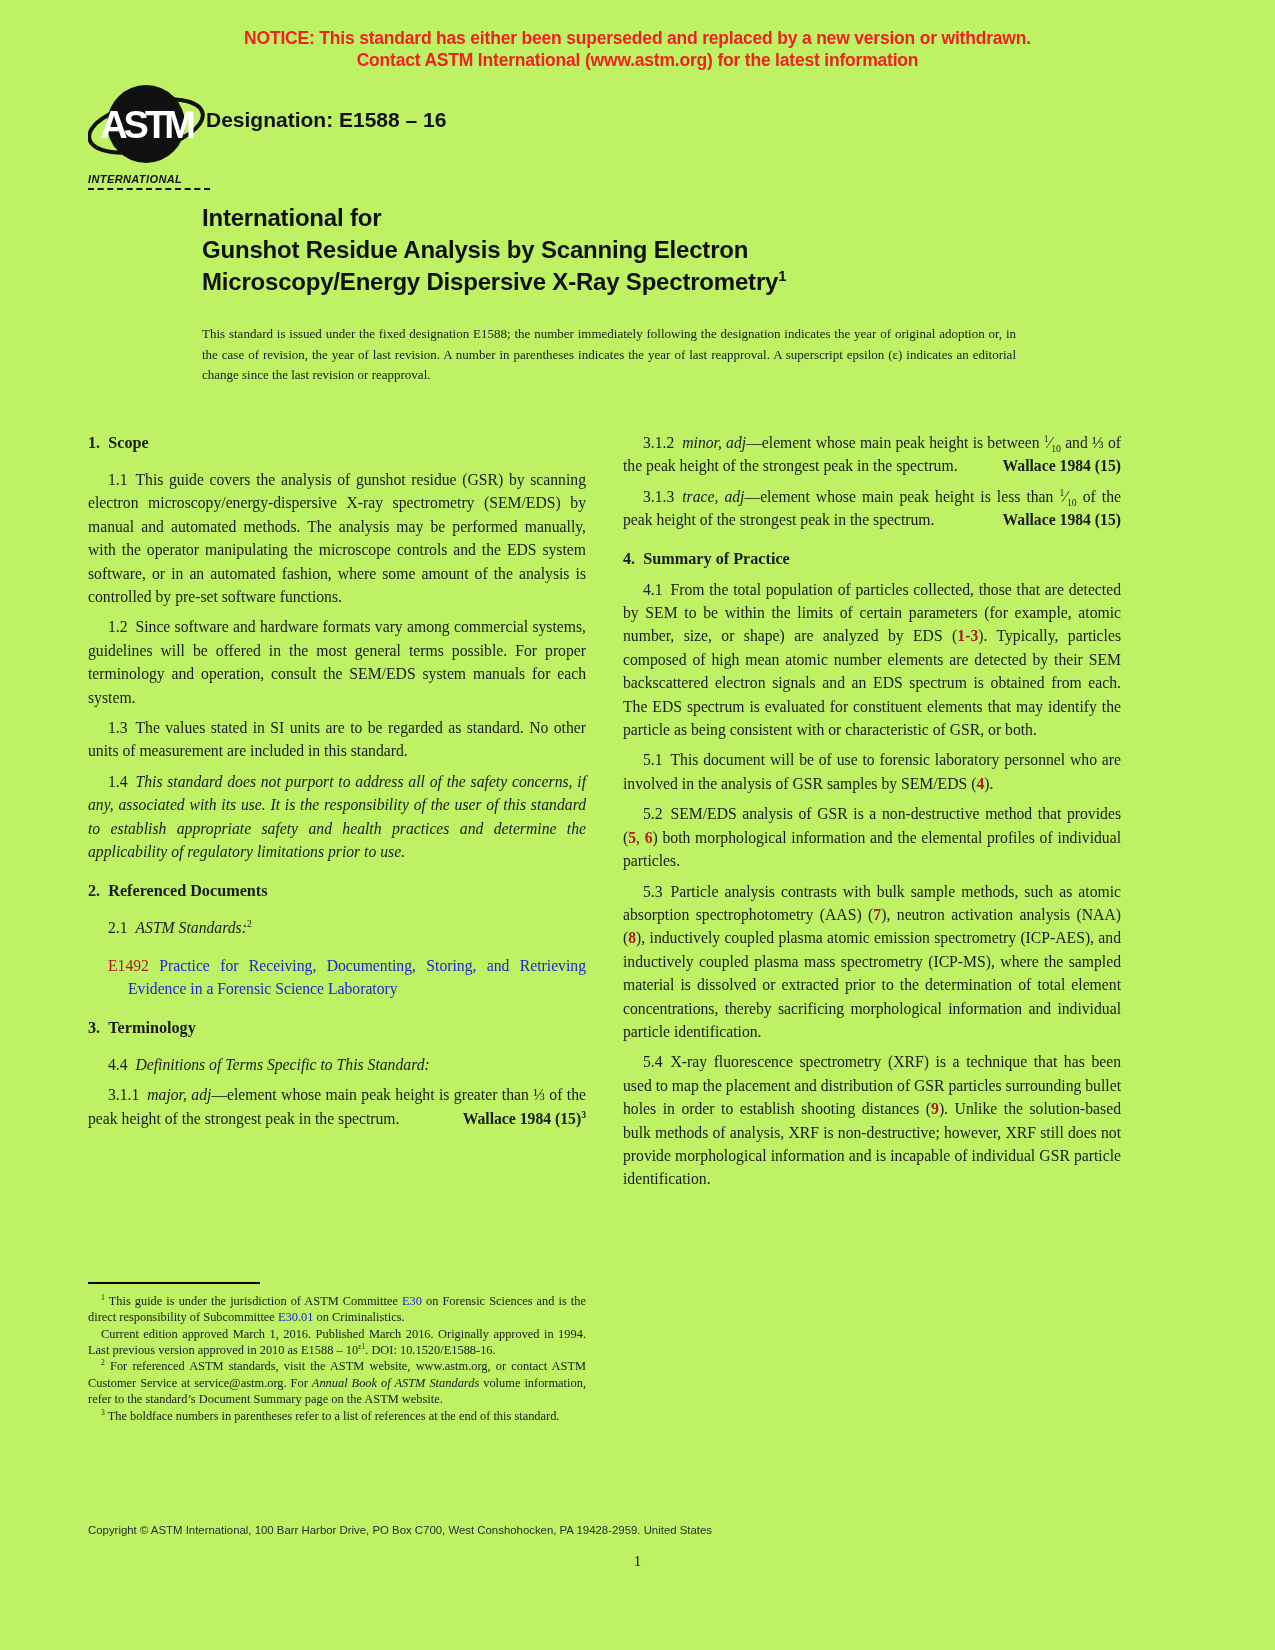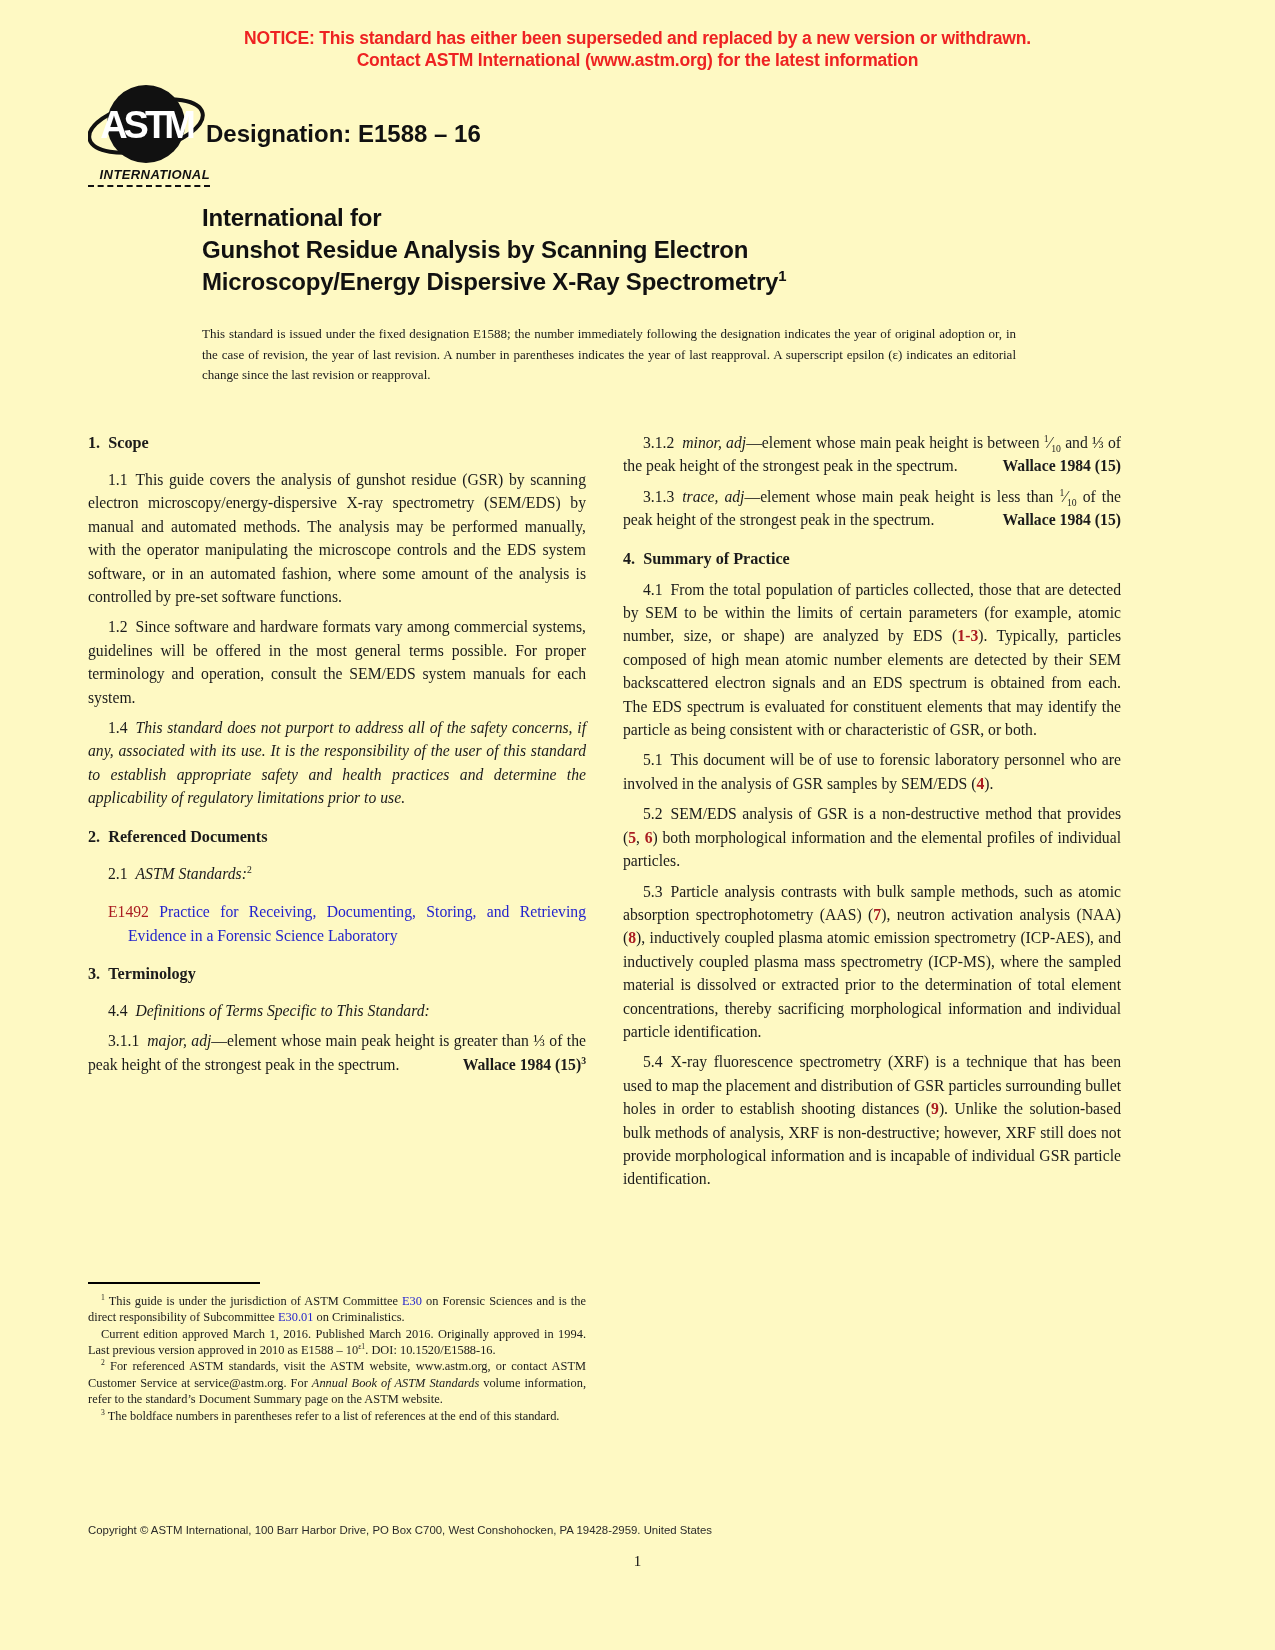--- a/index.html
+++ b/index.html
@@ -6,49 +6,49 @@
     --notice-red:#ee2222;
     --ref-red:#aa1c21;
     --link-blue:#2424cd;
     --ink:#1b1b1b;
   }
   *{box-sizing:border-box;margin:0;padding:0;}
   html,body{background:#ffffff;}
   .page{
     position:relative;
     width:1275px;height:1650px;
-    background:#fef9c3;
+    background:#bef264;
     font-family:"Liberation Serif","DejaVu Serif",serif;
     color:var(--ink);
     overflow:hidden;
   }
   
   .notice{
     position:absolute;top:27px;left:0;right:0;
     text-align:center;
     font-family:"Liberation Sans","DejaVu Sans",sans-serif;
     font-weight:bold;font-size:17.5px;line-height:22px;
     color:var(--notice-red);
     letter-spacing:-0.2px;
   }
   
   .masthead{position:absolute;top:82px;left:88px;width:125px;}
   .logo-globe{display:block;}
   .logo-sub{
     font-family:"Liberation Sans","DejaVu Sans",sans-serif;
-    font-weight:bold;font-style:italic;font-size:13px;
+    font-weight:bold;font-style:italic;font-size:11px;
     letter-spacing:0.4px;color:#111;
     border-bottom:2px dashed #111;
-    padding-bottom:3px;margin-top:1px;
-    text-align:right;width:122px;
+    padding-bottom:3px;margin-top:7px;
+    text-align:left;width:122px;
   }
   .designation{
-    position:absolute;top:120px;left:206px;
+    position:absolute;top:108px;left:206px;
     font-family:"Liberation Sans","DejaVu Sans",sans-serif;
-    font-weight:bold;font-size:24px;color:#111;
+    font-weight:bold;font-size:21px;color:#111;
   }
   
   .title-block{
     position:absolute;top:202px;left:202px;width:830px;
     font-family:"Liberation Sans","DejaVu Sans",sans-serif;
     font-weight:bold;font-size:24px;line-height:32px;color:#111;
     letter-spacing:-0.2px;
   }
   
   .issuance{
@@ -129,20 +129,21 @@
   </div>
 
   <div class="issuance">This standard is issued under the fixed designation E1588; the number immediately following the designation indicates the year of original adoption or, in the case of revision, the year of last revision. A number in parentheses indicates the year of last reapproval. A superscript epsilon (ε) indicates an editorial change since the last revision or reapproval.</div>
 
   <div class="columns">
 
     <div class="col col-left">
       <div class="section-h first">1. Scope</div>
       <p class="bodyp"><span>1.1 This guide covers the analysis of gunshot residue (GSR) by scanning electron microscopy/energy-dispersive X-ray spectrometry (SEM/EDS) by manual and automated methods. The analysis may be performed manually, with the operator manipulating the microscope controls and the EDS system software, or in an automated fashion, where some amount of the analysis is controlled by pre-set software functions.</span></p>
       <p class="bodyp"><span>1.2 Since software and hardware formats vary among commercial systems, guidelines will be offered in the most general terms possible. For proper terminology and operation, consult the SEM/EDS system manuals for each system.</span></p>
+      <p class="bodyp"><span>1.3 The values stated in SI units are to be regarded as standard. No other units of measurement are included in this standard.</span></p>
       <p class="bodyp"><span>1.4 </span><span class="r-i">This standard does not purport to address all of the safety concerns, if any, associated with its use. It is the responsibility of the user of this standard to establish appropriate safety and health practices and determine the applicability of regulatory limitations prior to use.</span></p>
 
       <div class="section-h">2. Referenced Documents</div>
       <p class="bodyp"><span>2.1 </span><span class="r-i">ASTM Standards:</span><span class="r-sup">2</span></p>
       <p class="ref-entry"><span class="r-red">E1492</span><span class="r-blue"> Practice for Receiving, Documenting, Storing, and Retrieving Evidence in a Forensic Science Laboratory</span></p>
 
       <div class="section-h">3. Terminology</div>
       <p class="bodyp"><span>4.4 </span><span class="r-i">Definitions of Terms Specific to This Standard:</span></p>
       <p class="bodyp"><span>3.1.1 </span><span class="r-i">major, adj</span><span>—element whose main peak height is greater than ⅓ of the peak height of the strongest peak in the spectrum.</span><span class="r-attr"><span>Wallace 1984 (15)</span><span class="r-sup">3</span></span></p>
 

